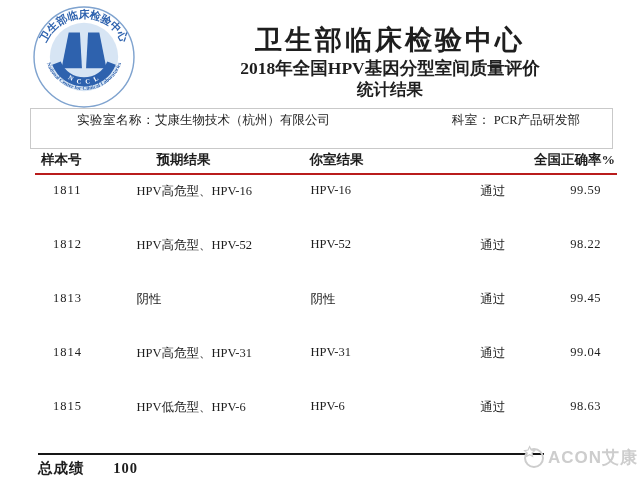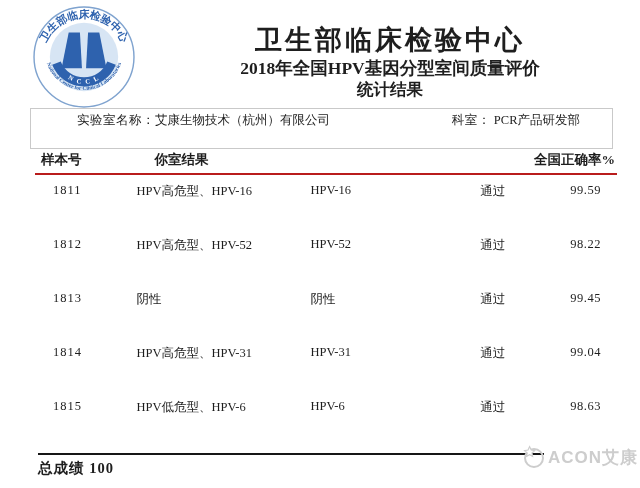--- a/index.html
+++ b/index.html
@@ -49,21 +49,21 @@
   .thead .c-sample { padding-left: 6px; }
   .thead .c-expected { text-align: center; }
   .thead .c-your { text-align: center; padding-left: 26px; box-sizing: border-box; }
   .thead .c-rate { padding-right: 2px; }
   .trow .c-sample { padding-left: 18px; box-sizing: border-box; letter-spacing: 1px; }
   .trow .c-rate { padding-right: 16px; box-sizing: border-box; letter-spacing: 0.5px; }
 
   
   .footer-rule { position: absolute; left: 38px; top: 453px; width: 506px; border-top: 2px solid #161616; }
   .total-line { position: absolute; left: 38px; top: 459px; font-size: 14.5px; font-weight: bold; letter-spacing: 1px; }
-  .total-value { }
+  .total-value { margin-left: 24px; }
 
   .watermark {
     position: absolute; right: 2px; top: 444px;
     display: flex; align-items: center;
     color: #cdcdcd; font-weight: bold; font-size: 17px;
     font-family: "Liberation Sans", sans-serif;
     letter-spacing: 1px; white-space: nowrap;
   }
   .watermark svg { margin-right: 2px; }
 </style>
@@ -108,20 +108,21 @@
     <span class="dept-group">
       <span class="lbl">科室：</span>
       <span>PCR产品研发部</span>
     </span>
   </div>
 </div>
 
 <div class="table">
   <div class="thead">
     <div class="c-sample">样本号</div>
+    <div class="c-expected">预期结果</div>
     <div class="c-your">你室结果</div>
     <div class="c-rate">全国正确率%</div>
   </div>
 
   <div class="trow">
     <div class="c-sample">1811</div>
     <div class="c-expected">HPV高危型、HPV-16</div>
     <div class="c-your">HPV-16</div>
     <div class="c-pass">通过</div>
     <div class="c-rate">99.59</div>

